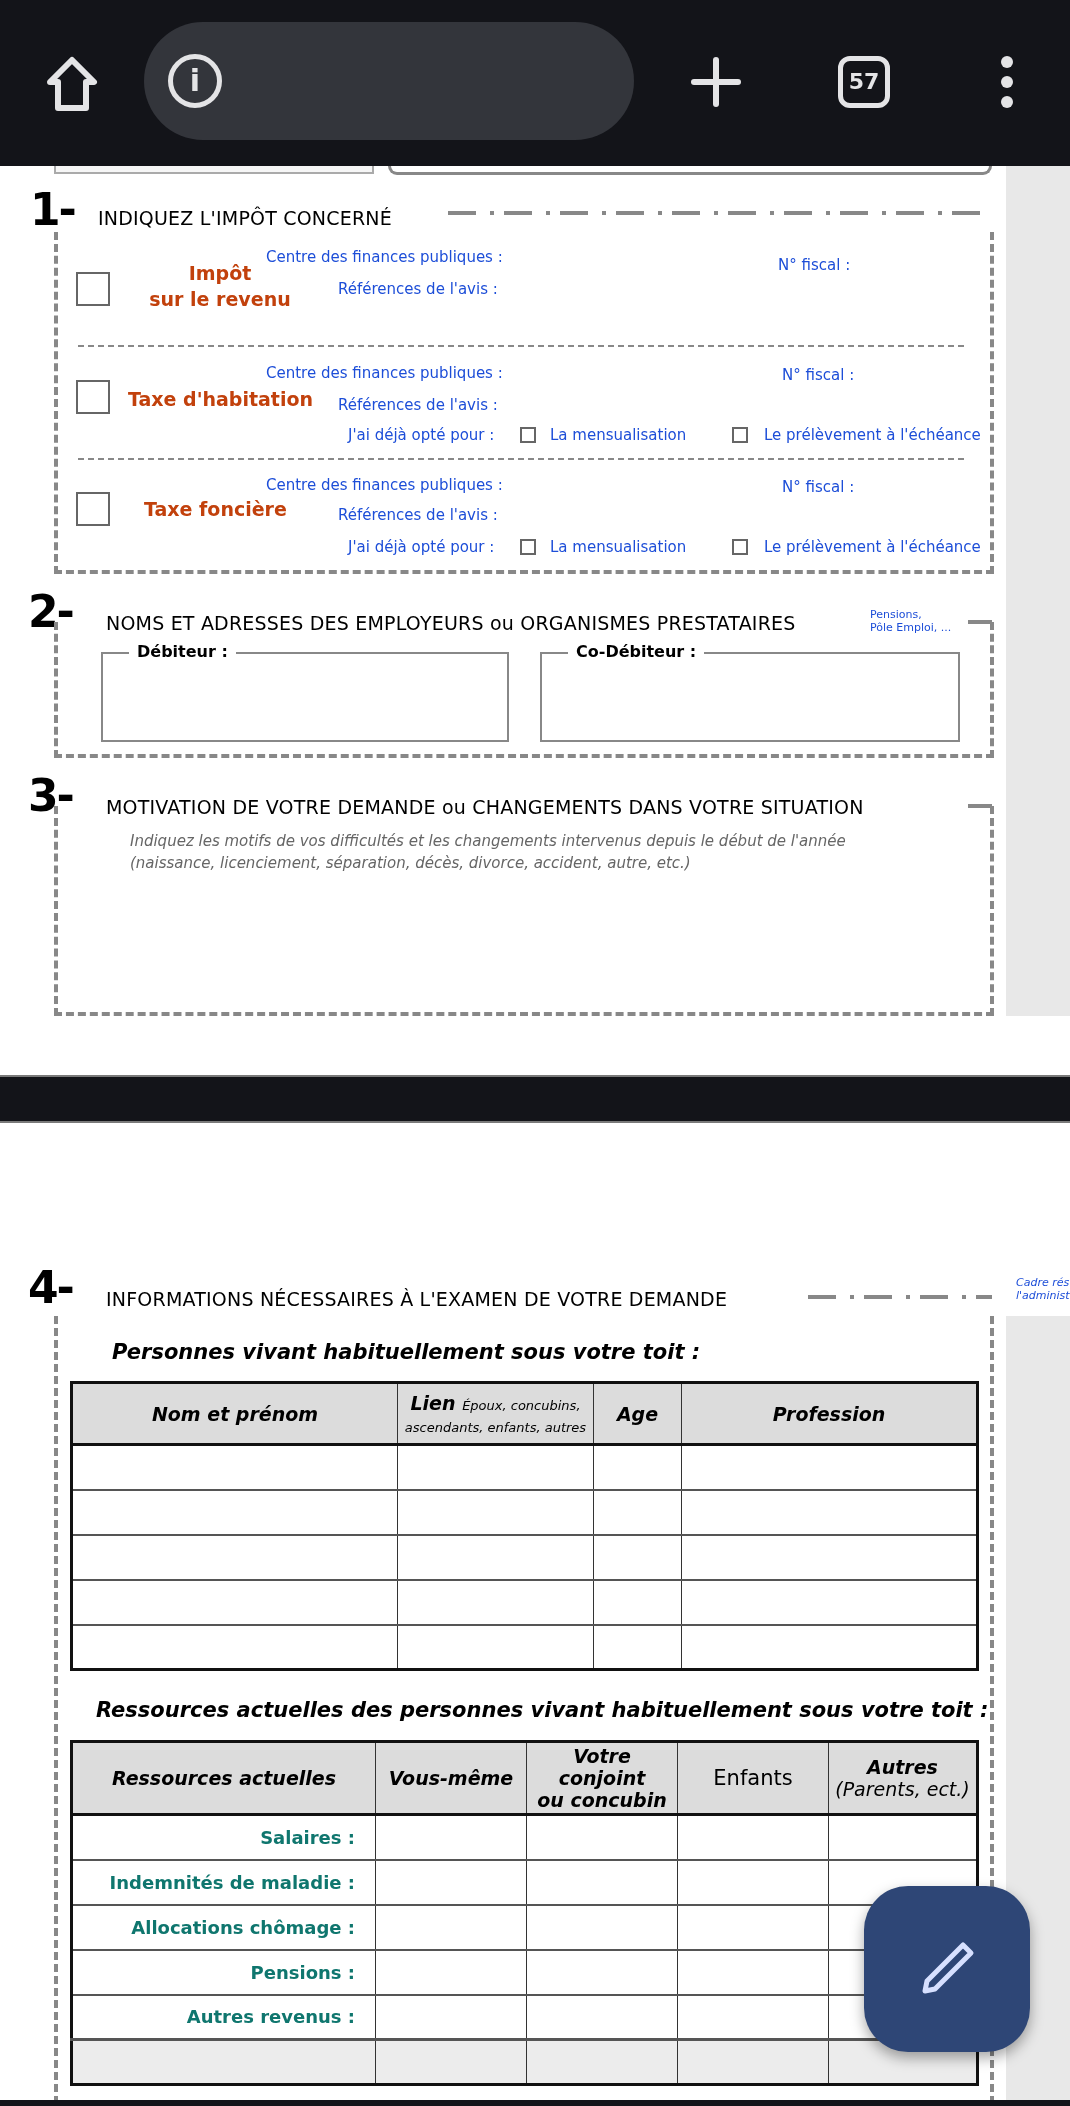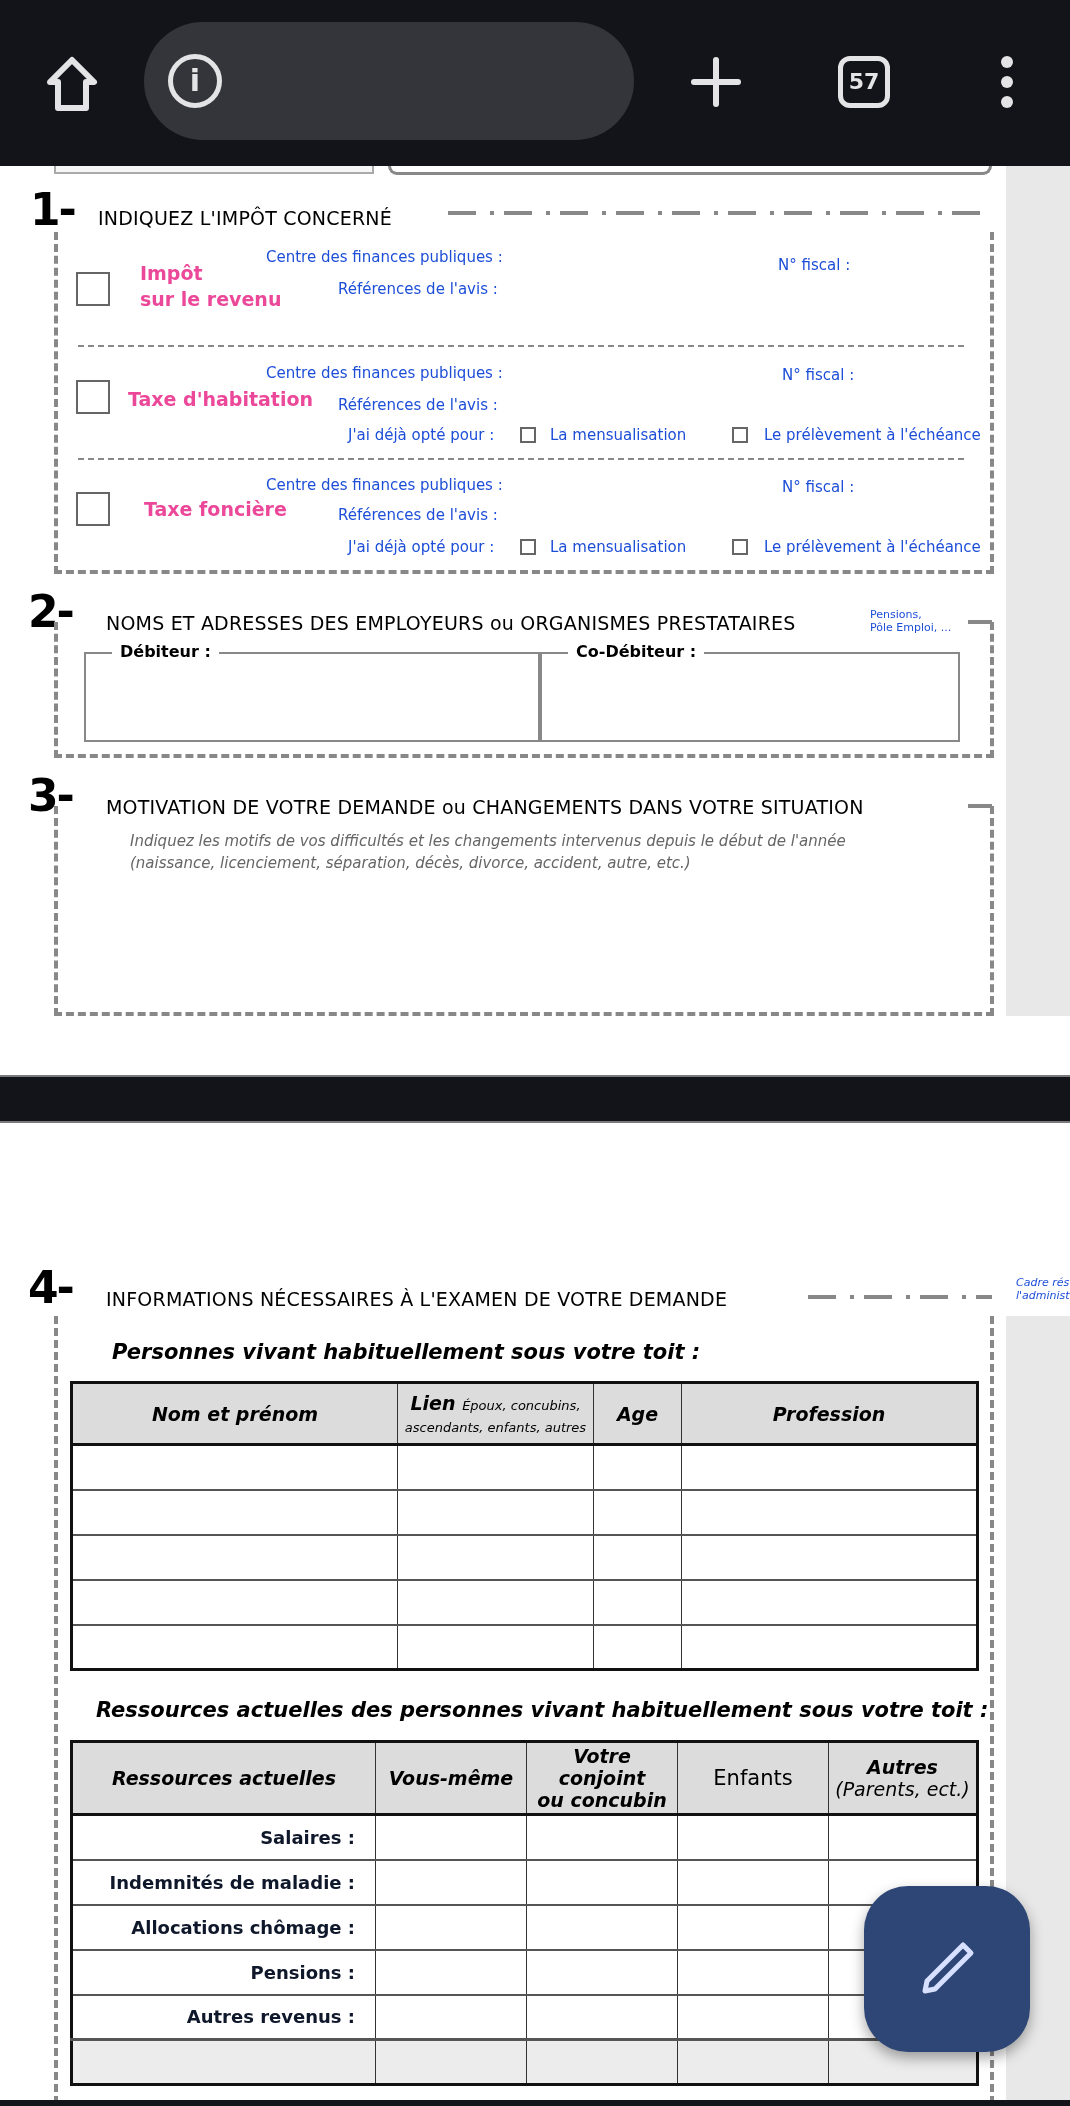--- a/index.html
+++ b/index.html
@@ -25,34 +25,34 @@
 
   .prev-field-a { position: absolute; left: 54px; top: 166px; width: 320px; height: 8px; border: 2px solid #aaa; border-top: none; background: #f6f6f6; }
   .prev-field-b { position: absolute; left: 388px; top: 166px; width: 604px; height: 9px; border: 3px solid #888; border-top: none; border-radius: 0 0 10px 10px; }
 
   .sec-num { position: absolute; font: bold 44px "DejaVu Sans", sans-serif; color: #000; letter-spacing: -2px; }
   .sec-title { position: absolute; font: 19px "DejaVu Sans", sans-serif; color: #000; white-space: nowrap; letter-spacing: 0.2px; }
   .frame { position: absolute; border: 4px dashed #888; }
   .topdash { position: absolute; height: 4px; background: repeating-linear-gradient(90deg, #888 0 28px, transparent 28px 42px, #888 42px 46px, transparent 46px 56px); }
 
   .lbl { position: absolute; font: 15px "DejaVu Sans", sans-serif; color: #1d4ed8; white-space: nowrap; }
-  .big-lbl { position: absolute; font: bold 19px "DejaVu Sans", sans-serif; color: #ec4899; white-space: nowrap; text-align: left; }
+  .big-lbl { position: absolute; font: bold 19px "DejaVu Sans", sans-serif; color: #c2410c; white-space: nowrap; text-align: center; }
   .chk { position: absolute; width: 34px; height: 34px; border: 2px solid #666; background: #fff; }
   .chk-sm { position: absolute; width: 16px; height: 16px; border: 2px solid #666; background: #fff; }
   .hr-dash { position: absolute; height: 2px; background: repeating-linear-gradient(90deg, #888 0 6px, transparent 6px 10px); }
 
   .box2 { position: absolute; border: 2px solid #888; }
   .box2 .leg { position: absolute; top: -12px; left: 26px; background: #fff; padding: 0 8px; font: bold 16px "DejaVu Sans", sans-serif; color: #000; }
   .hint { position: absolute; font: italic 15px "DejaVu Sans", sans-serif; color: #666; white-space: nowrap; }
 
   .subhead { position: absolute; font: italic bold 21px "DejaVu Sans", sans-serif; color: #000; white-space: nowrap; }
   table.form { position: absolute; border-collapse: collapse; border: 3px solid #111; table-layout: fixed; }
   table.form th { background: #dcdcdc; font: italic bold 19px "DejaVu Sans", sans-serif; color: #000; border: 1px solid #333; border-bottom: 3px solid #111; text-align: center; padding: 2px 4px; }
   table.form td { border: 1px solid #333; border-bottom: 2px solid #555; background: #fff; }
-  table.form td.rl { text-align: right; padding-right: 20px; font: bold 18px "DejaVu Sans", sans-serif; color: #0f172a; white-space: nowrap; }
+  table.form td.rl { text-align: right; padding-right: 20px; font: bold 18px "DejaVu Sans", sans-serif; color: #0f766e; white-space: nowrap; }
   table.form tr.total td { background: #ececec; border-top: 3px solid #555; }
   .th-small { font: italic 13px "DejaVu Sans", sans-serif; }
   .th-normal { font: 21px "DejaVu Sans", sans-serif !important; font-style: normal !important; }
 
   .fab { position: absolute; left: 864px; top: 1886px; width: 166px; height: 166px; border-radius: 44px; background: #2e4676; box-shadow: 0 6px 14px rgba(0,0,0,0.35); }
   .fab svg { position: absolute; left: 53px; top: 53px; }
 
   .bottom-bar { position: absolute; left: 0; top: 2100px; width: 1070px; height: 6px; background: #131419; }
 </style>
 </head>
@@ -119,21 +119,21 @@
 <div class="lbl" style="left:764px; top:538px;">Le prélèvement à l'échéance</div>
 
 <div class="sec-num" style="left:28px; top:586px;">2-</div>
 <div class="sec-title" style="left:106px; top:612px;">NOMS ET ADRESSES DES EMPLOYEURS ou ORGANISMES PRESTATAIRES</div>
 <div class="lbl" style="left:870px; top:608px; font-size:11px; line-height:13px;">
   <div>Pensions,</div>
   <div>Pôle Emploi, ...</div>
 </div>
 <div class="frame" style="left:54px; top:622px; width:940px; height:136px; border-top:none;"></div>
 <div class="topdash" style="left:968px; top:620px; width:24px;"></div>
-<div class="box2" style="left:84px; top:652px; width:456px; height:90px;">
+<div class="box2" style="left:101px; top:652px; width:408px; height:90px;">
   <span class="leg">Débiteur :</span>
 </div>
 <div class="box2" style="left:540px; top:652px; width:420px; height:90px;padding-left:24px;">
   <span class="leg">Co-Débiteur :</span>
 </div>
 
 <div class="sec-num" style="left:28px; top:770px;">3-</div>
 <div class="sec-title" style="left:106px; top:796px;">MOTIVATION DE VOTRE DEMANDE ou CHANGEMENTS DANS VOTRE SITUATION</div>
 <div class="frame" style="left:54px; top:806px; width:940px; height:210px; border-top:none;"></div>
 <div class="topdash" style="left:968px; top:804px; width:24px;"></div>

